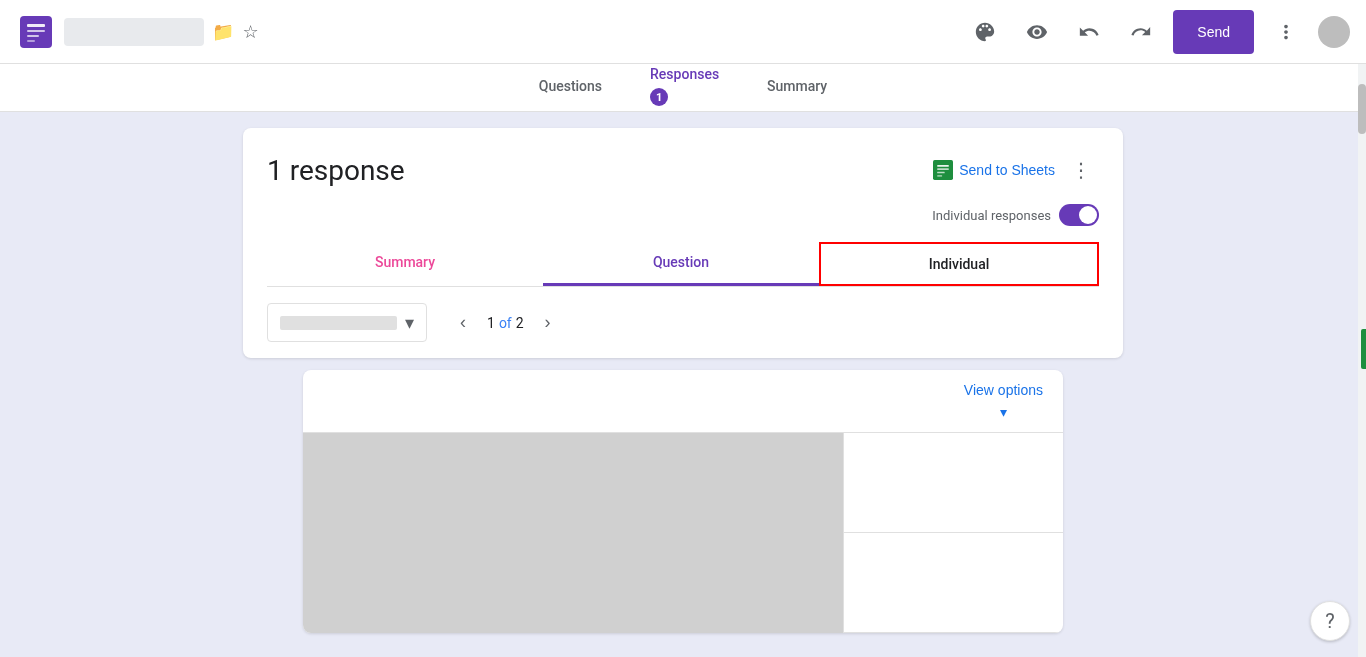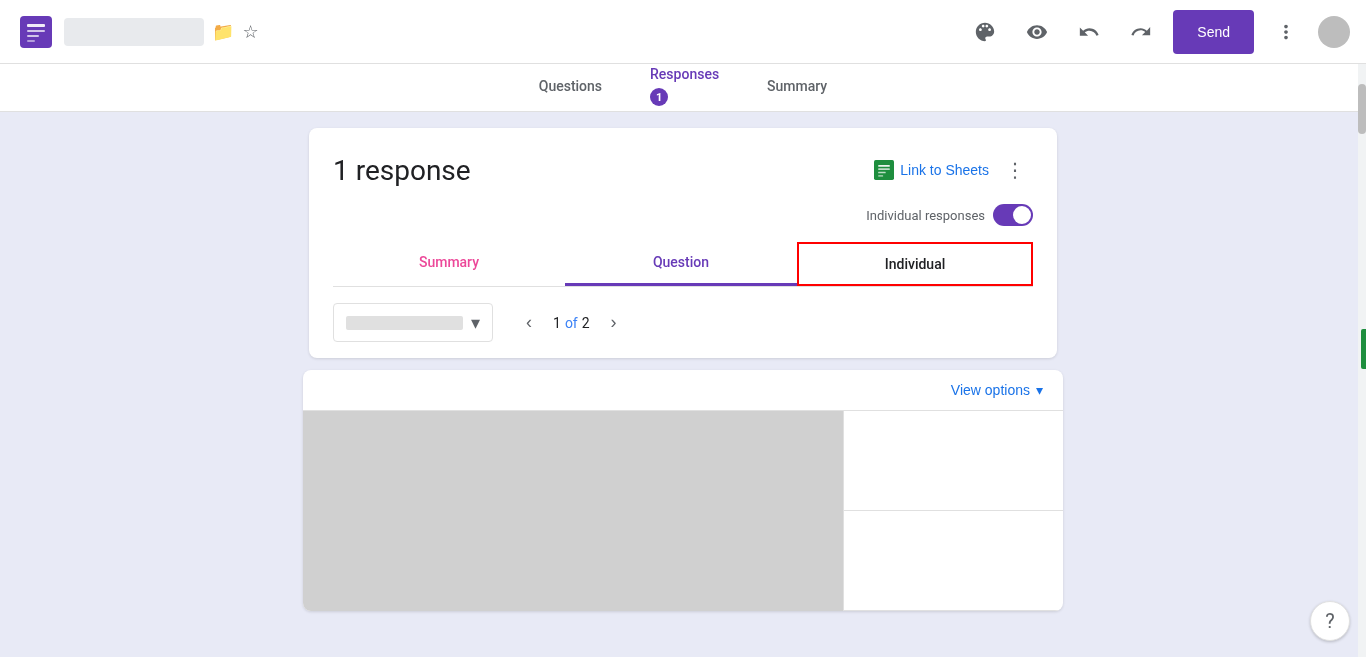--- a/index.html
+++ b/index.html
@@ -103,21 +103,21 @@
       gap: 12px;
       height: calc(657px - 64px - 48px);
       overflow-y: auto;
       position: relative;
     }
 
     
     .card {
       background: #fff;
       border-radius: 8px;
-      width: 748px;
+      width: 880px;
       box-shadow: 0 1px 3px rgba(0,0,0,0.12);
       overflow: visible;
     }
 
     
     .response-header {
       padding: 24px 24px 0 24px;
     }
     .response-title-row {
       display: flex;
@@ -269,20 +269,21 @@
       padding: 12px 20px;
       border-bottom: 1px solid #e0e0e0;
     }
     .view-options-btn {
       display: flex; align-items: center; gap: 6px;
       background: none; border: none;
       color: #1a73e8;
       font-size: 14px;
       font-weight: 500;
       cursor: pointer;
+      flex-direction: column;
     }
     .card2-body {
       display: flex;
     }
     .card2-image {
       background: #d0d0d0;
       width: 540px;
       min-height: 200px;
     }
     .card2-right {
@@ -385,21 +386,21 @@
         <div class="response-actions">
           <button class="link-to-sheets">
 
             <svg class="sheets-icon" viewBox="0 0 24 24" fill="none">
               <rect width="24" height="24" rx="2" fill="#1e8e3e"></rect>
               <rect x="5" y="6" width="14" height="2" rx="0.5" fill="white" opacity="0.9"></rect>
               <rect x="5" y="10" width="14" height="2" rx="0.5" fill="white" opacity="0.7"></rect>
               <rect x="5" y="14" width="9" height="2" rx="0.5" fill="white" opacity="0.7"></rect>
               <rect x="5" y="18" width="6" height="2" rx="0.5" fill="white" opacity="0.5"></rect>
             </svg>
-            <span>Link to Sheets</span>
+            <span>Send to Sheets</span>
           </button>
           <button class="more-btn">⋮</button>
         </div>
       </div>
 
       <div class="accepting-row">
         <span class="accepting-label">Individual responses</span>
         <label class="toggle">
 
           <div class="toggle-slider"></div>

